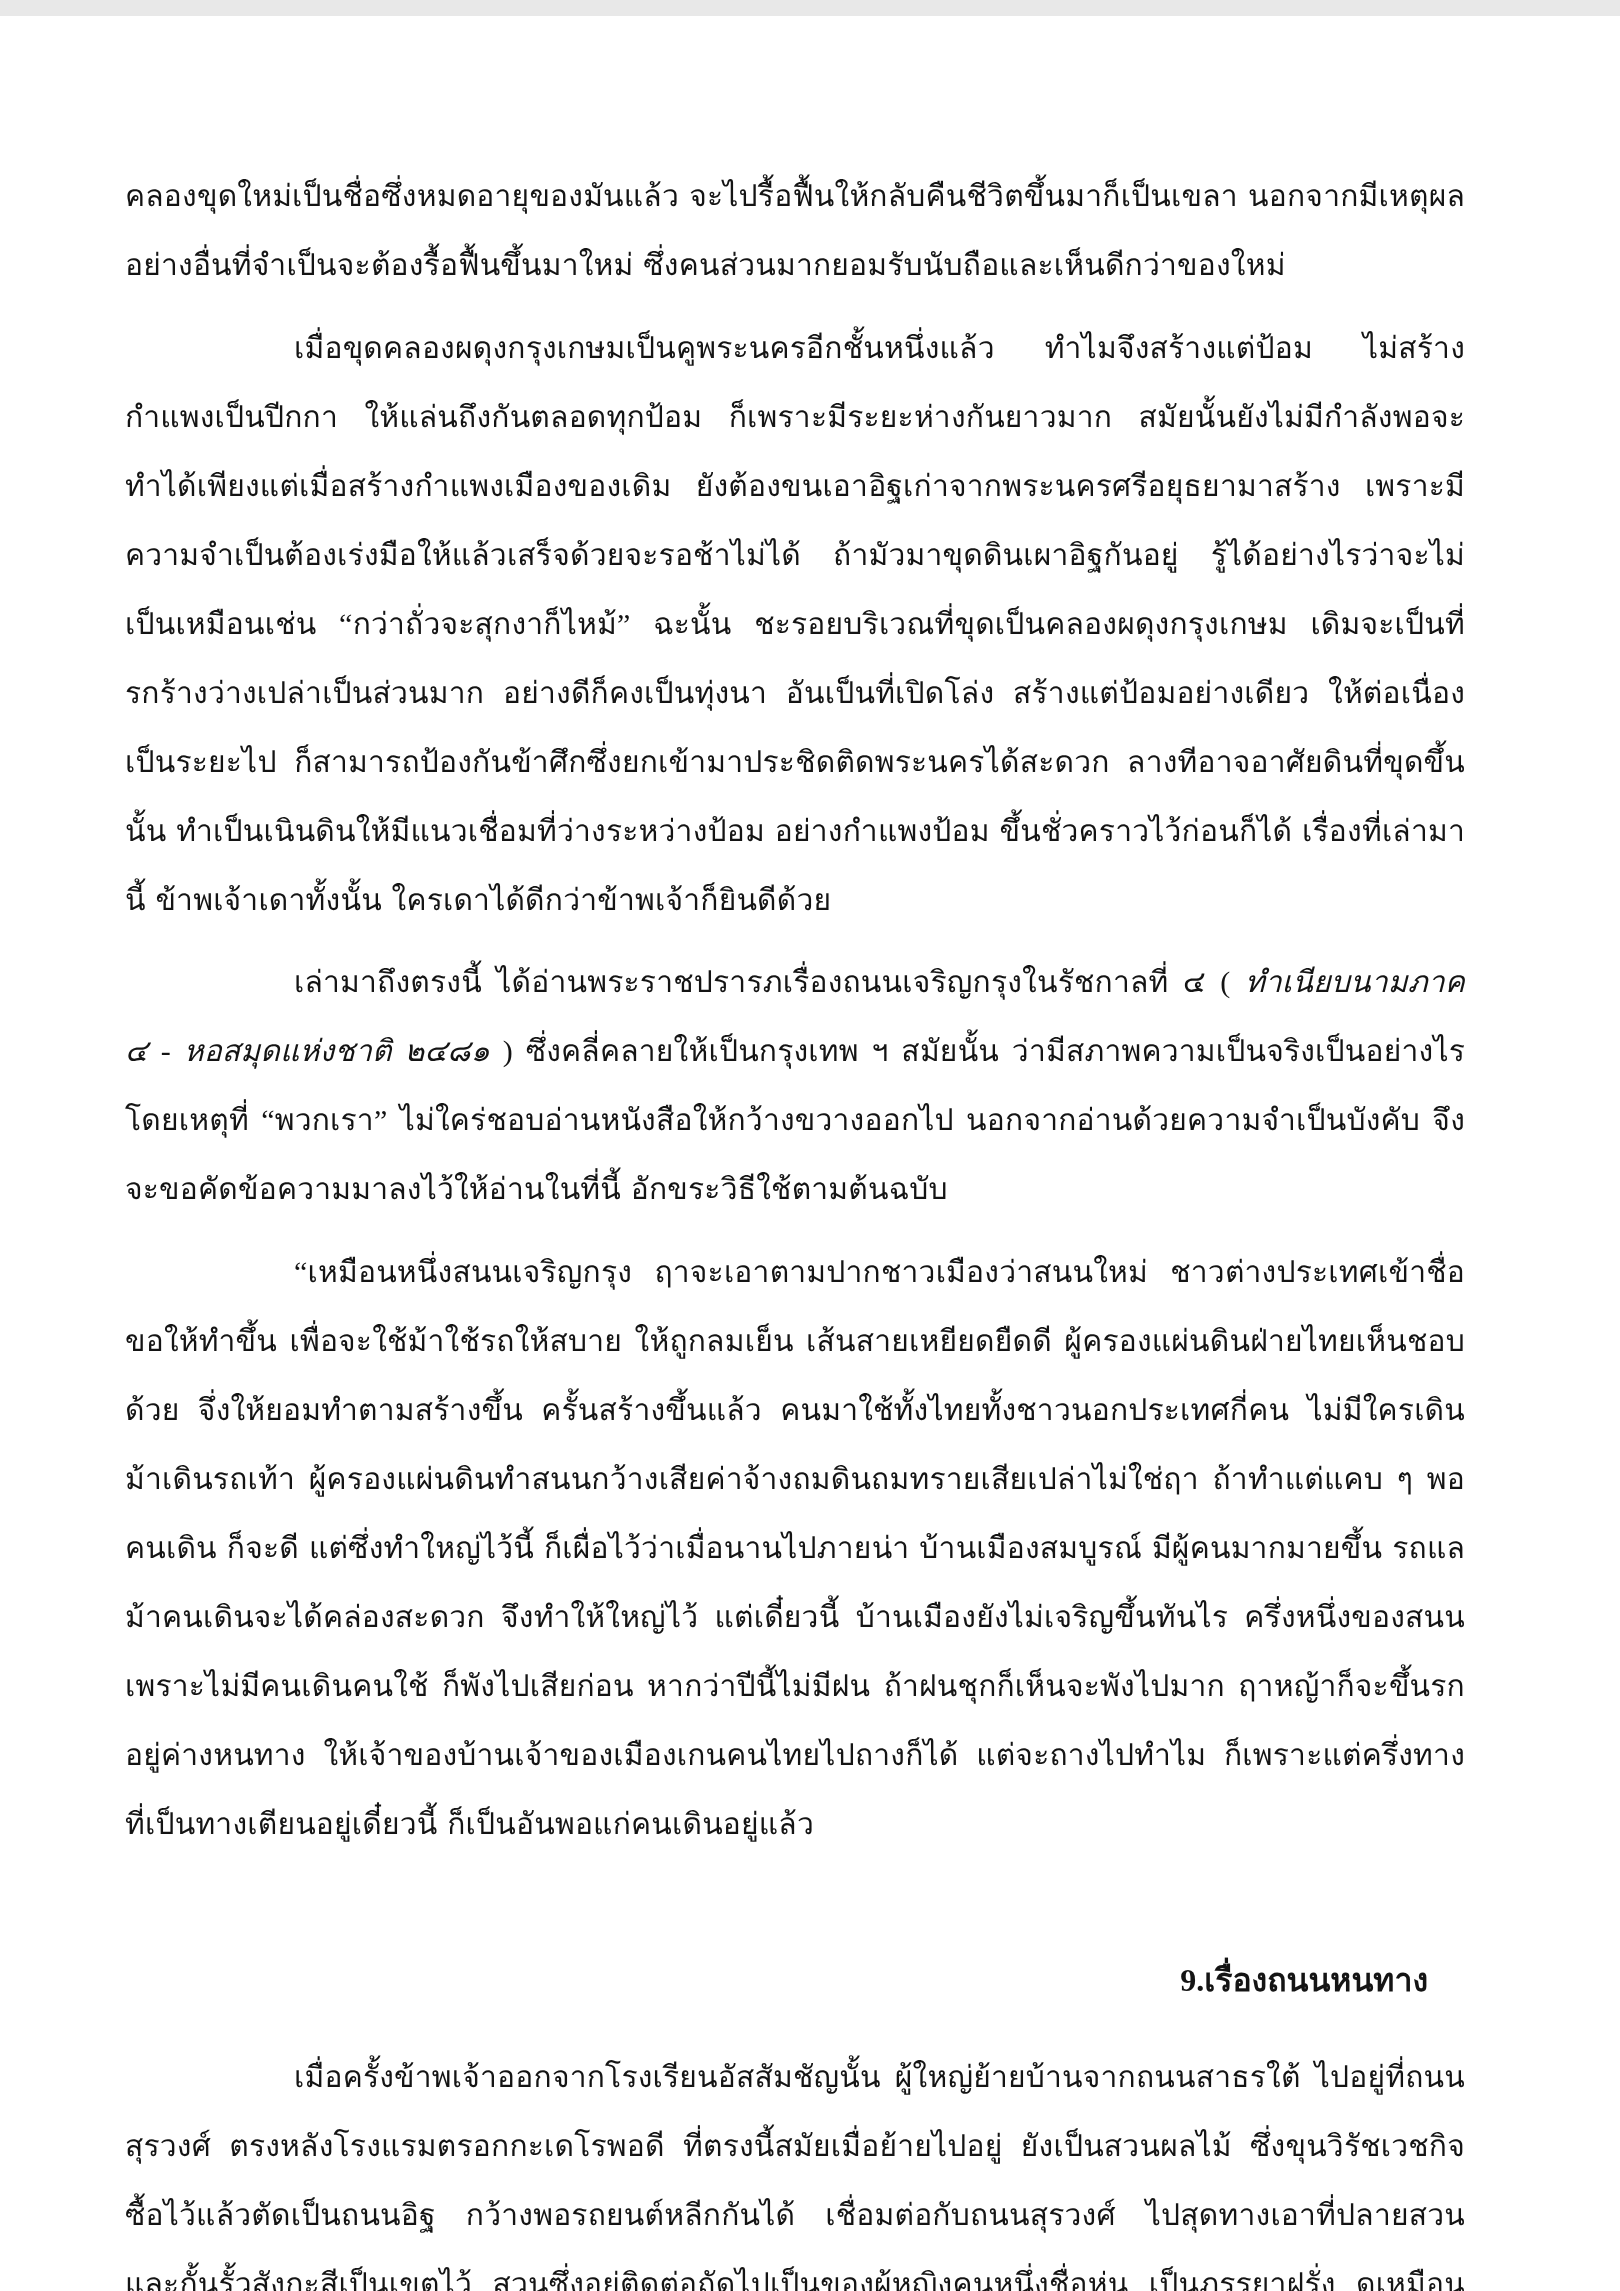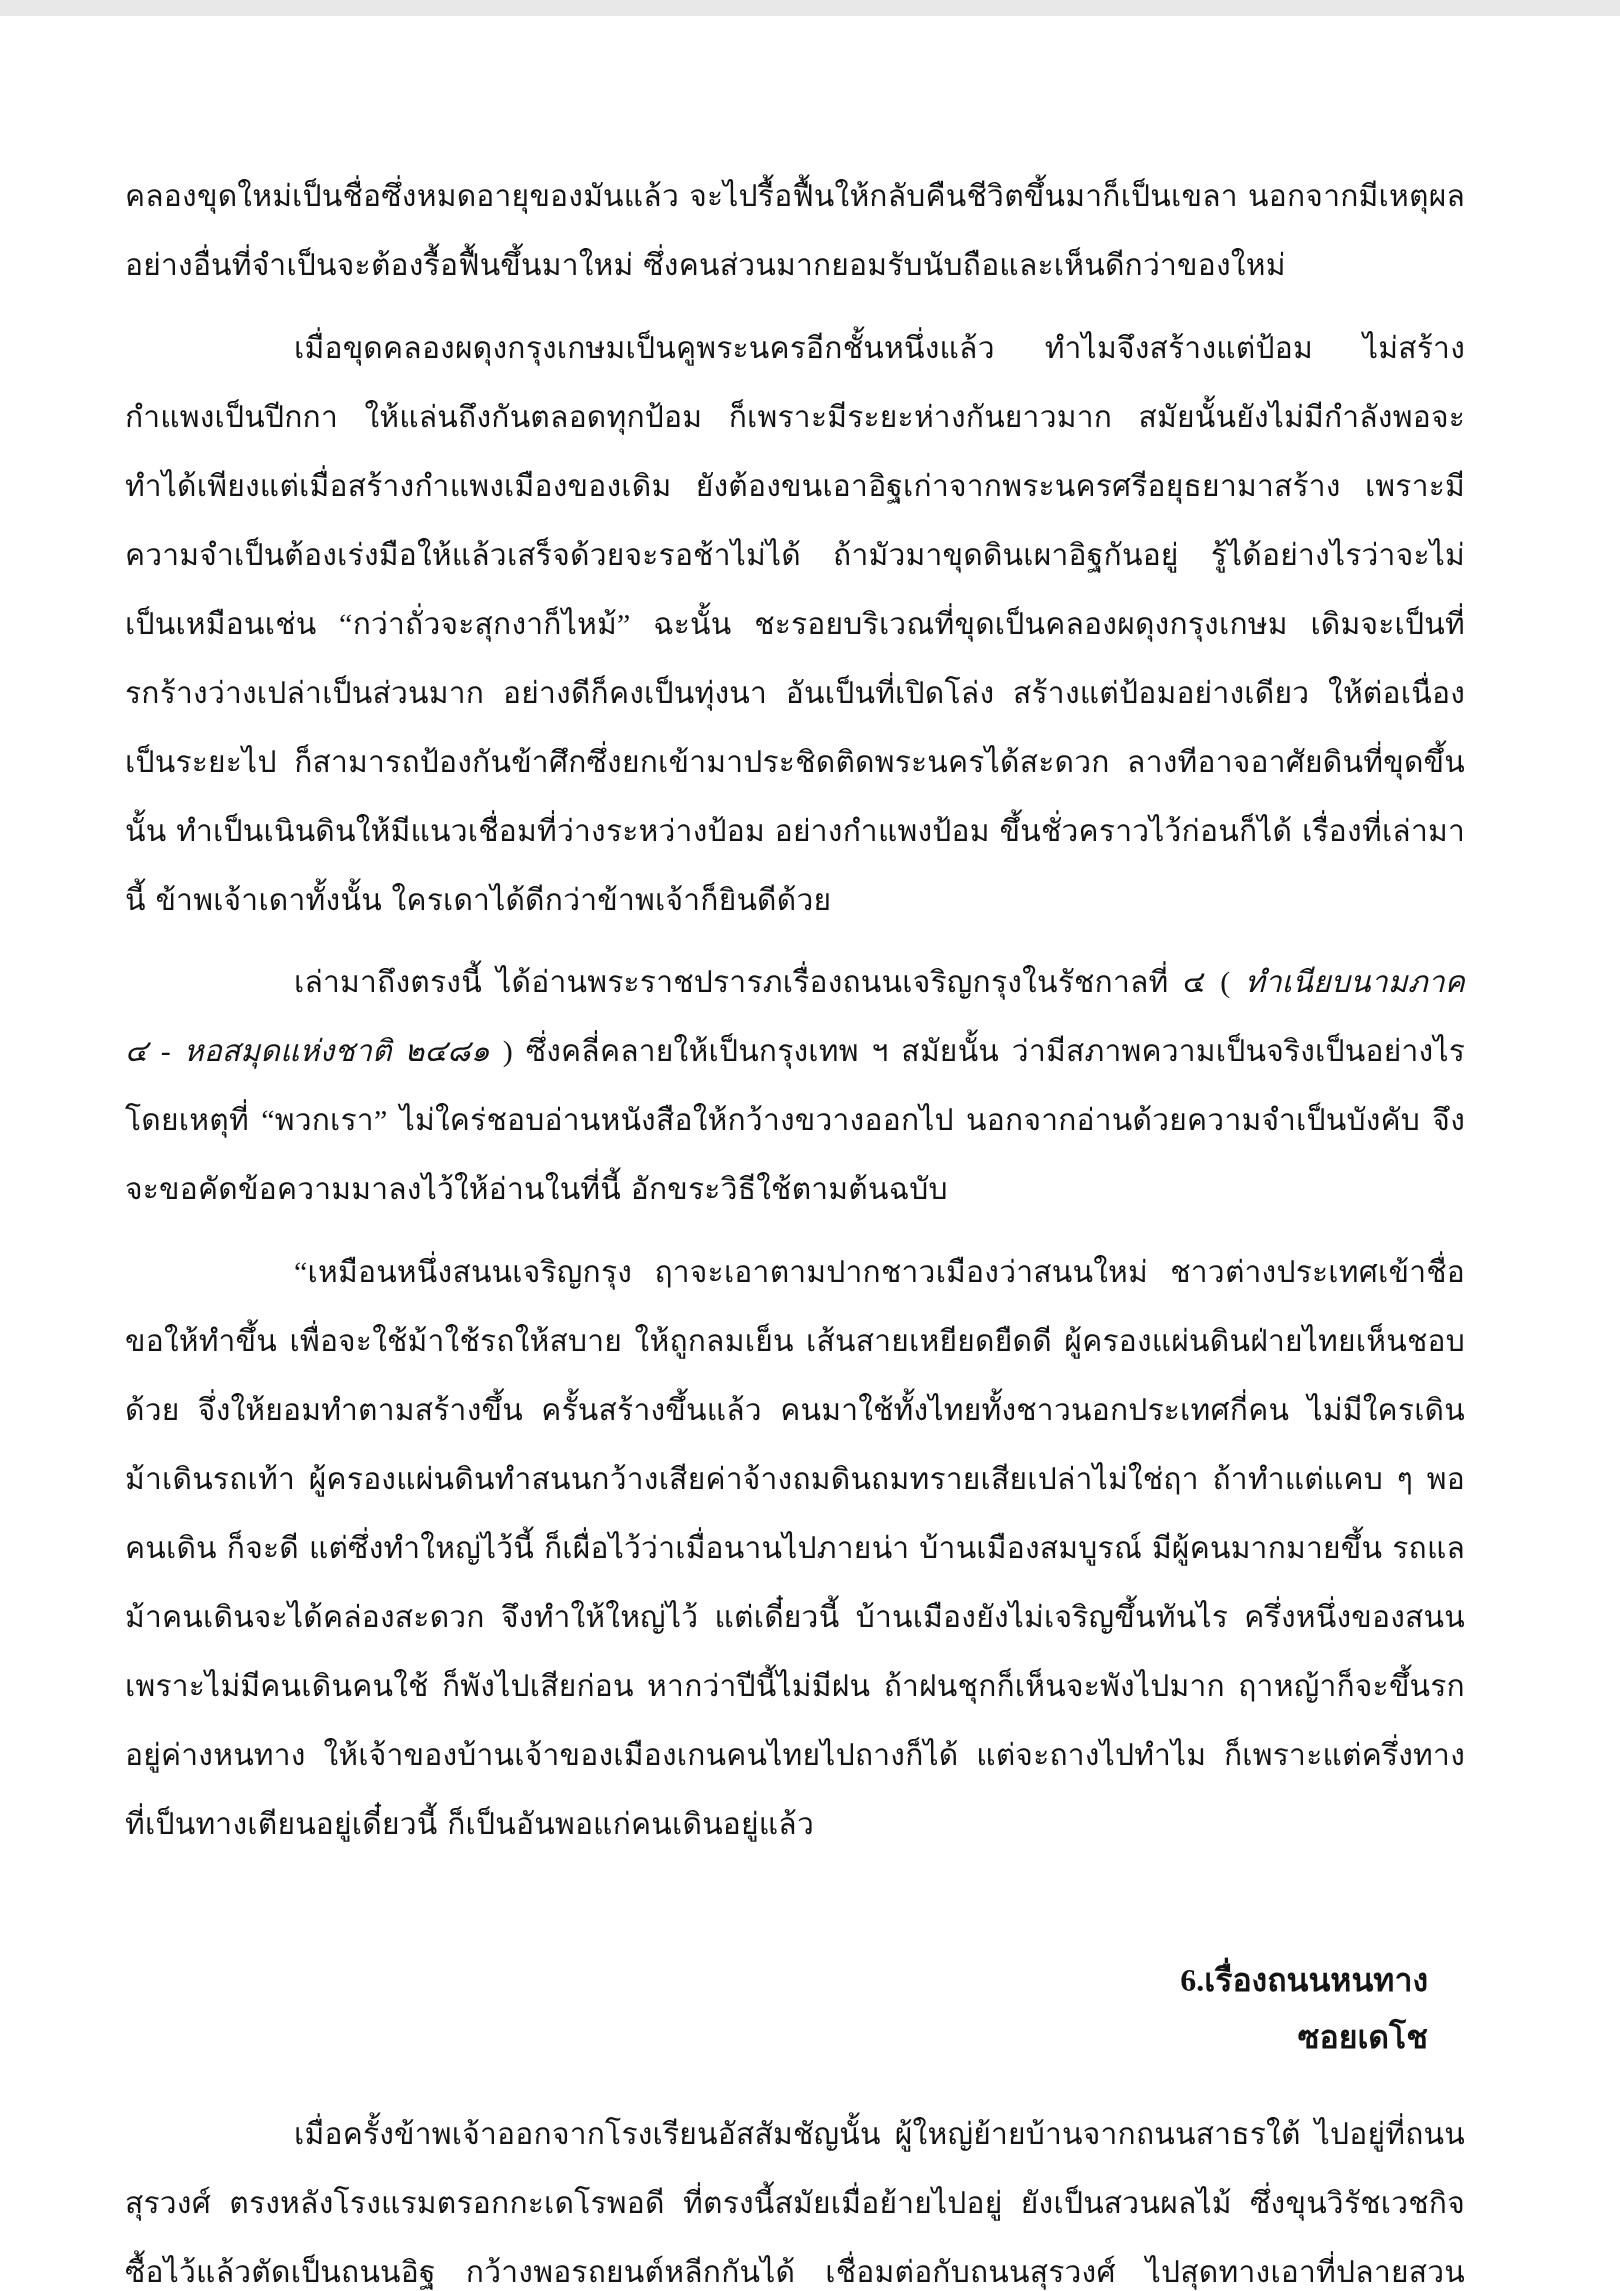--- a/index.html
+++ b/index.html
@@ -63,21 +63,20 @@
 
     <p class="para">คลองขุดใหม่เป็นชื่อซึ่งหมดอายุของมันแล้ว จะไปรื้อฟื้นให้กลับคืนชีวิตขึ้นมาก็เป็นเขลา นอกจากมีเหตุผลอย่างอื่นที่จำเป็นจะต้องรื้อฟื้นขึ้นมาใหม่ ซึ่งคนส่วนมากยอมรับนับถือและเห็นดีกว่าของใหม่</p>
 
     <p class="para indent">เมื่อขุดคลองผดุงกรุงเกษมเป็นคูพระนครอีกชั้นหนึ่งแล้ว ทำไมจึงสร้างแต่ป้อม ไม่สร้างกำแพงเป็นปีกกา ให้แล่นถึงกันตลอดทุกป้อม ก็เพราะมีระยะห่างกันยาวมาก สมัยนั้นยังไม่มีกำลังพอจะทำได้เพียงแต่เมื่อสร้างกำแพงเมืองของเดิม ยังต้องขนเอาอิฐเก่าจากพระนครศรีอยุธยามาสร้าง เพราะมีความจำเป็นต้องเร่งมือให้แล้วเสร็จด้วยจะรอช้าไม่ได้ ถ้ามัวมาขุดดินเผาอิฐกันอยู่ รู้ได้อย่างไรว่าจะไม่เป็นเหมือนเช่น “กว่าถั่วจะสุกงาก็ไหม้” ฉะนั้น ชะรอยบริเวณที่ขุดเป็นคลองผดุงกรุงเกษม เดิมจะเป็นที่รกร้างว่างเปล่าเป็นส่วนมาก อย่างดีก็คงเป็นทุ่งนา อันเป็นที่เปิดโล่ง สร้างแต่ป้อมอย่างเดียว ให้ต่อเนื่องเป็นระยะไป ก็สามารถป้องกันข้าศึกซึ่งยกเข้ามาประชิดติดพระนครได้สะดวก ลางทีอาจอาศัยดินที่ขุดขึ้นนั้น ทำเป็นเนินดินให้มีแนวเชื่อมที่ว่างระหว่างป้อม อย่างกำแพงป้อม ขึ้นชั่วคราวไว้ก่อนก็ได้ เรื่องที่เล่ามานี้ ข้าพเจ้าเดาทั้งนั้น ใครเดาได้ดีกว่าข้าพเจ้าก็ยินดีด้วย</p>
 
     <p class="para indent"><span>เล่ามาถึงตรงนี้ ได้อ่านพระราชปรารภเรื่องถนนเจริญกรุงในรัชกาลที่ ๔ ( </span><span class="p3-italic">ทำเนียบนามภาค ๔ - หอสมุดแห่งชาติ ๒๔๘๑</span><span> ) ซึ่งคลี่คลายให้เป็นกรุงเทพ ฯ สมัยนั้น ว่ามีสภาพความเป็นจริงเป็นอย่างไร โดยเหตุที่ “พวกเรา” ไม่ใคร่ชอบอ่านหนังสือให้กว้างขวางออกไป นอกจากอ่านด้วยความจำเป็นบังคับ จึงจะขอคัดข้อความมาลงไว้ให้อ่านในที่นี้ อักขระวิธีใช้ตามต้นฉบับ</span></p>
 
     <p class="para indent">“เหมือนหนึ่งสนนเจริญกรุง ฤาจะเอาตามปากชาวเมืองว่าสนนใหม่ ชาวต่างประเทศเข้าชื่อขอให้ทำขึ้น เพื่อจะใช้ม้าใช้รถให้สบาย ให้ถูกลมเย็น เส้นสายเหยียดยืดดี ผู้ครองแผ่นดินฝ่ายไทยเห็นชอบด้วย จึ่งให้ยอมทำตามสร้างขึ้น ครั้นสร้างขึ้นแล้ว คนมาใช้ทั้งไทยทั้งชาวนอกประเทศกี่คน ไม่มีใครเดินม้าเดินรถเท้า ผู้ครองแผ่นดินทำสนนกว้างเสียค่าจ้างถมดินถมทรายเสียเปล่าไม่ใช่ฤา ถ้าทำแต่แคบ ๆ พอคนเดิน ก็จะดี แต่ซึ่งทำใหญ่ไว้นี้ ก็เผื่อไว้ว่าเมื่อนานไปภายน่า บ้านเมืองสมบูรณ์ มีผู้คนมากมายขึ้น รถแลม้าคนเดินจะได้คล่องสะดวก จึงทำให้ใหญ่ไว้ แต่เดี๋ยวนี้ บ้านเมืองยังไม่เจริญขึ้นทันไร ครึ่งหนึ่งของสนนเพราะไม่มีคนเดินคนใช้ ก็พังไปเสียก่อน หากว่าปีนี้ไม่มีฝน ถ้าฝนชุกก็เห็นจะพังไปมาก ฤาหญ้าก็จะขึ้นรกอยู่ค่างหนทาง ให้เจ้าของบ้านเจ้าของเมืองเกนคนไทยไปถางก็ได้ แต่จะถางไปทำไม ก็เพราะแต่ครึ่งทาง ที่เป็นทางเตียนอยู่เดี๋ยวนี้ ก็เป็นอันพอแก่คนเดินอยู่แล้ว</p>
 
     <div class="section-headings">
-      <span class="heading-line">6.เรื่องถนนหนทาง</span>
-      <span class="heading-line">ซอยเดโช</span>
+      <span class="heading-line">9.เรื่องถนนหนทาง</span>
     </div>
 
     <p class="para indent after-heading">เมื่อครั้งข้าพเจ้าออกจากโรงเรียนอัสสัมชัญนั้น ผู้ใหญ่ย้ายบ้านจากถนนสาธรใต้ ไปอยู่ที่ถนนสุรวงศ์ ตรงหลังโรงแรมตรอกกะเดโรพอดี ที่ตรงนี้สมัยเมื่อย้ายไปอยู่ ยังเป็นสวนผลไม้ ซึ่งขุนวิรัชเวชกิจซื้อไว้แล้วตัดเป็นถนนอิฐ กว้างพอรถยนต์หลีกกันได้ เชื่อมต่อกับถนนสุรวงศ์ ไปสุดทางเอาที่ปลายสวน และกั้นรั้วสังกะสีเป็นเขตไว้ สวนซึ่งอยู่ติดต่อถัดไปเป็นของผู้หญิงคนหนึ่งชื่อหุ่น เป็นภรรยาฝรั่ง ดูเหมือนชื่อปีเตอรสัน</p>
 
   </div>
 </div>
 
 
 </body></html>

